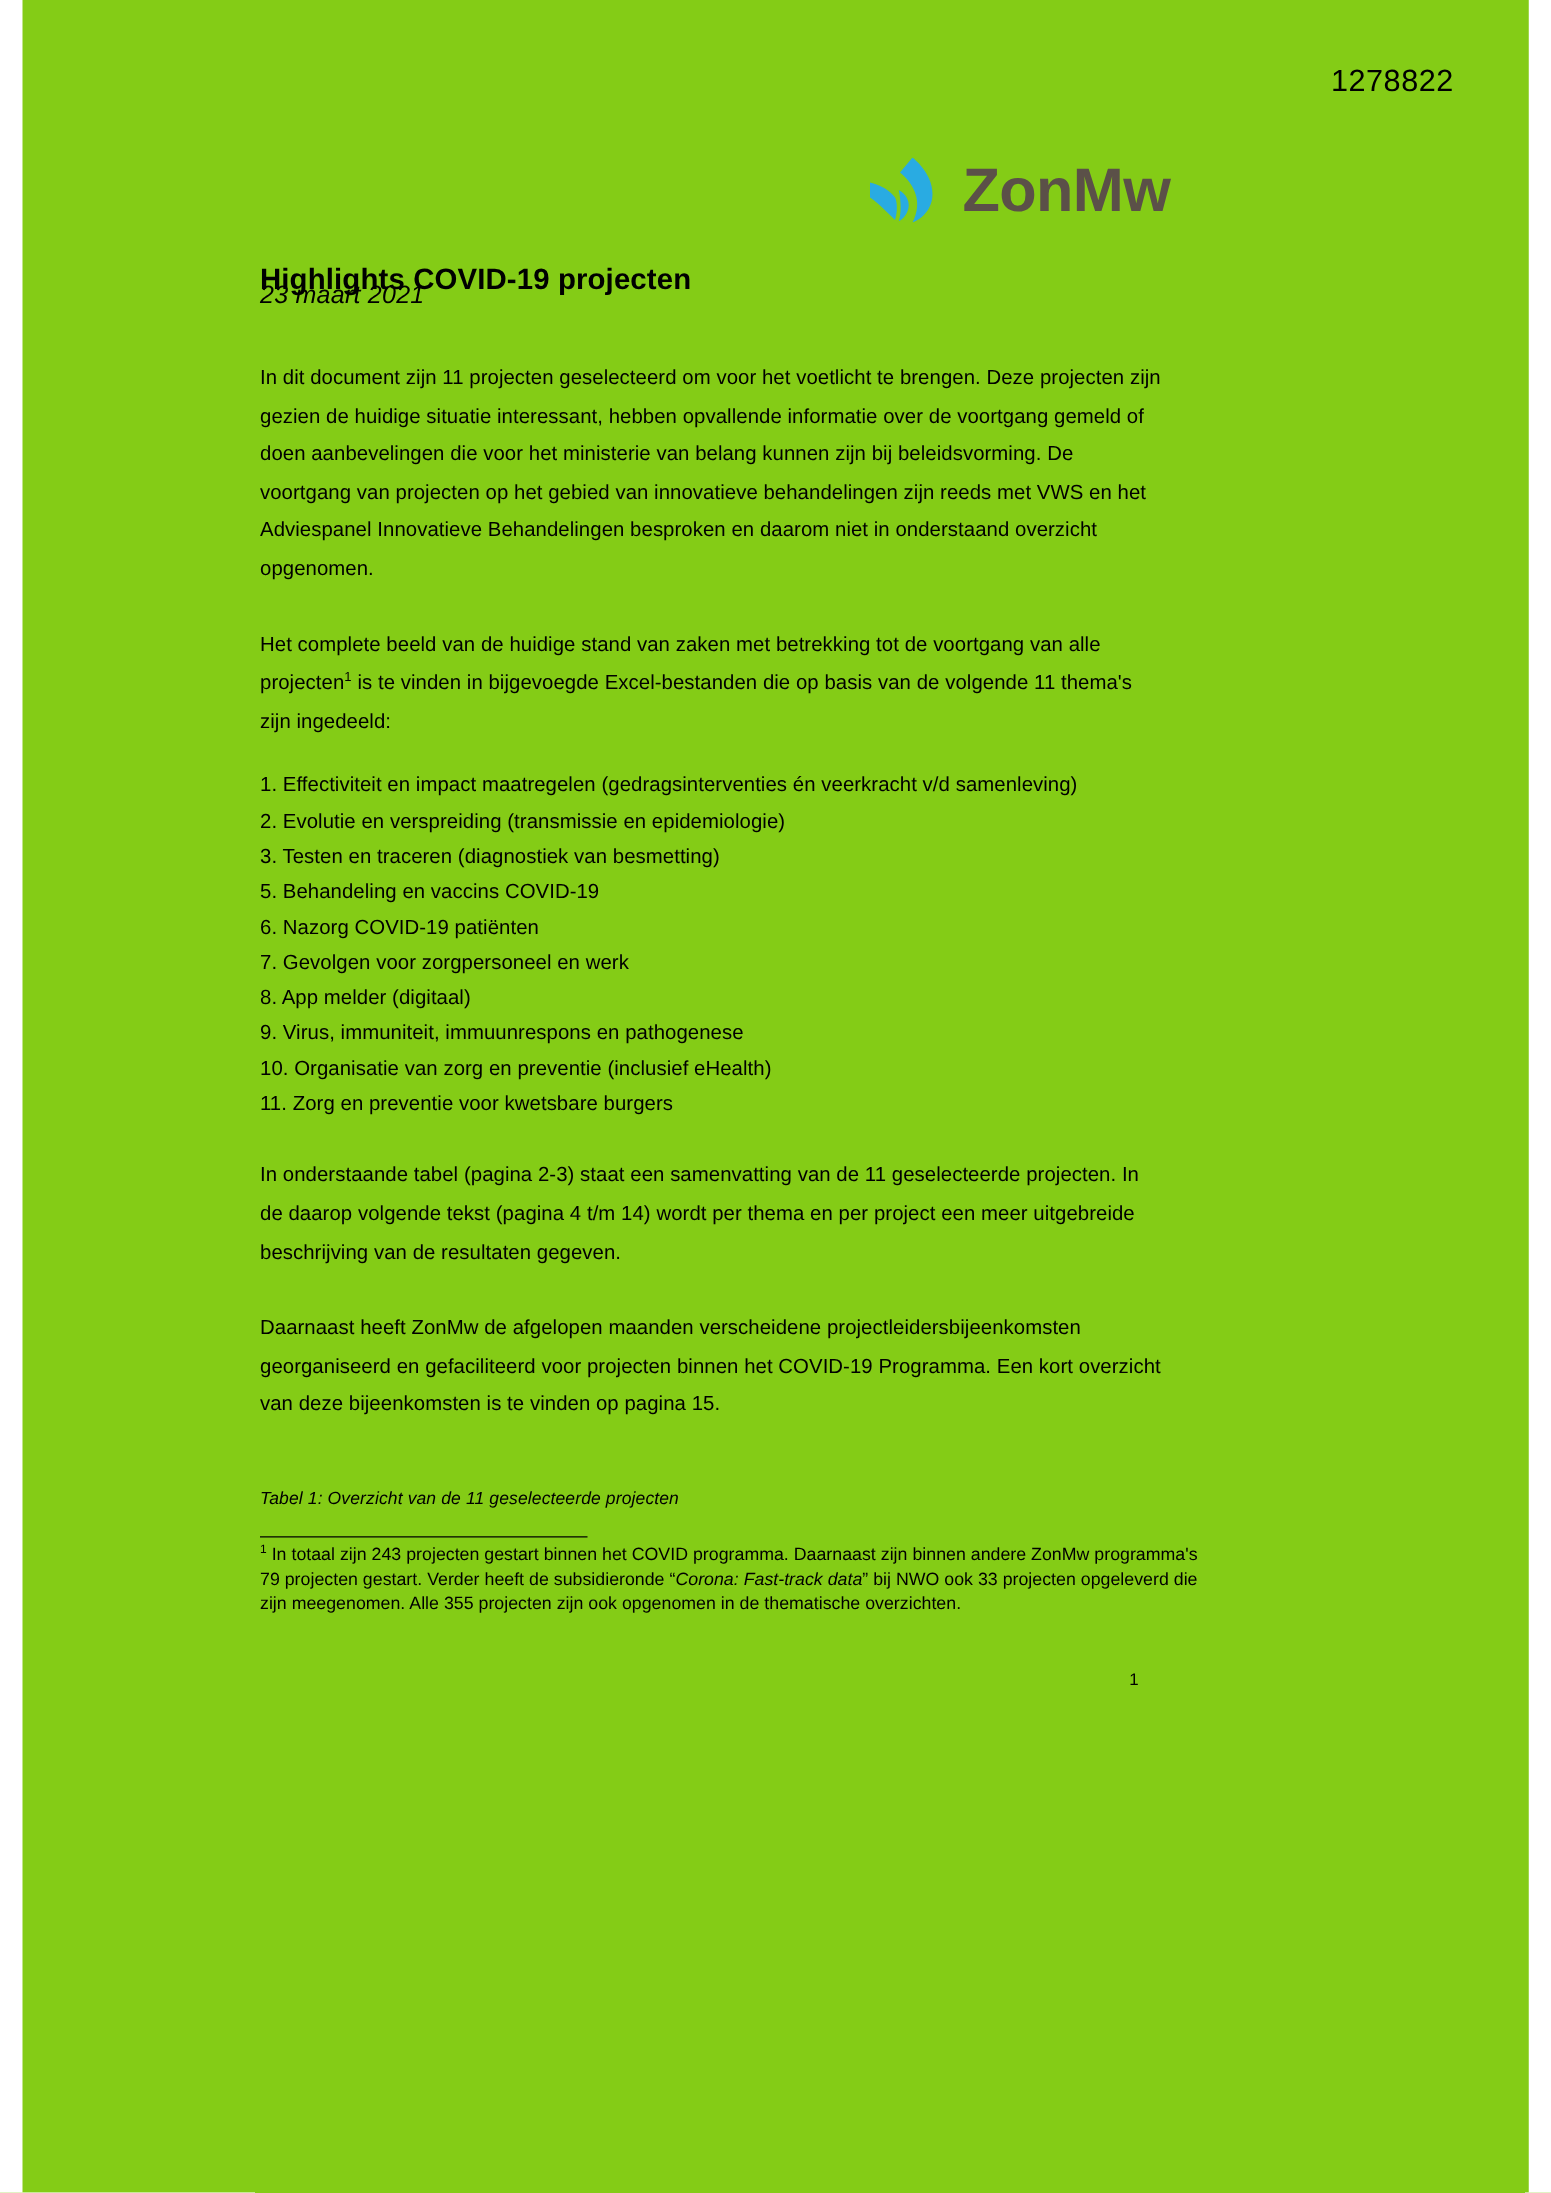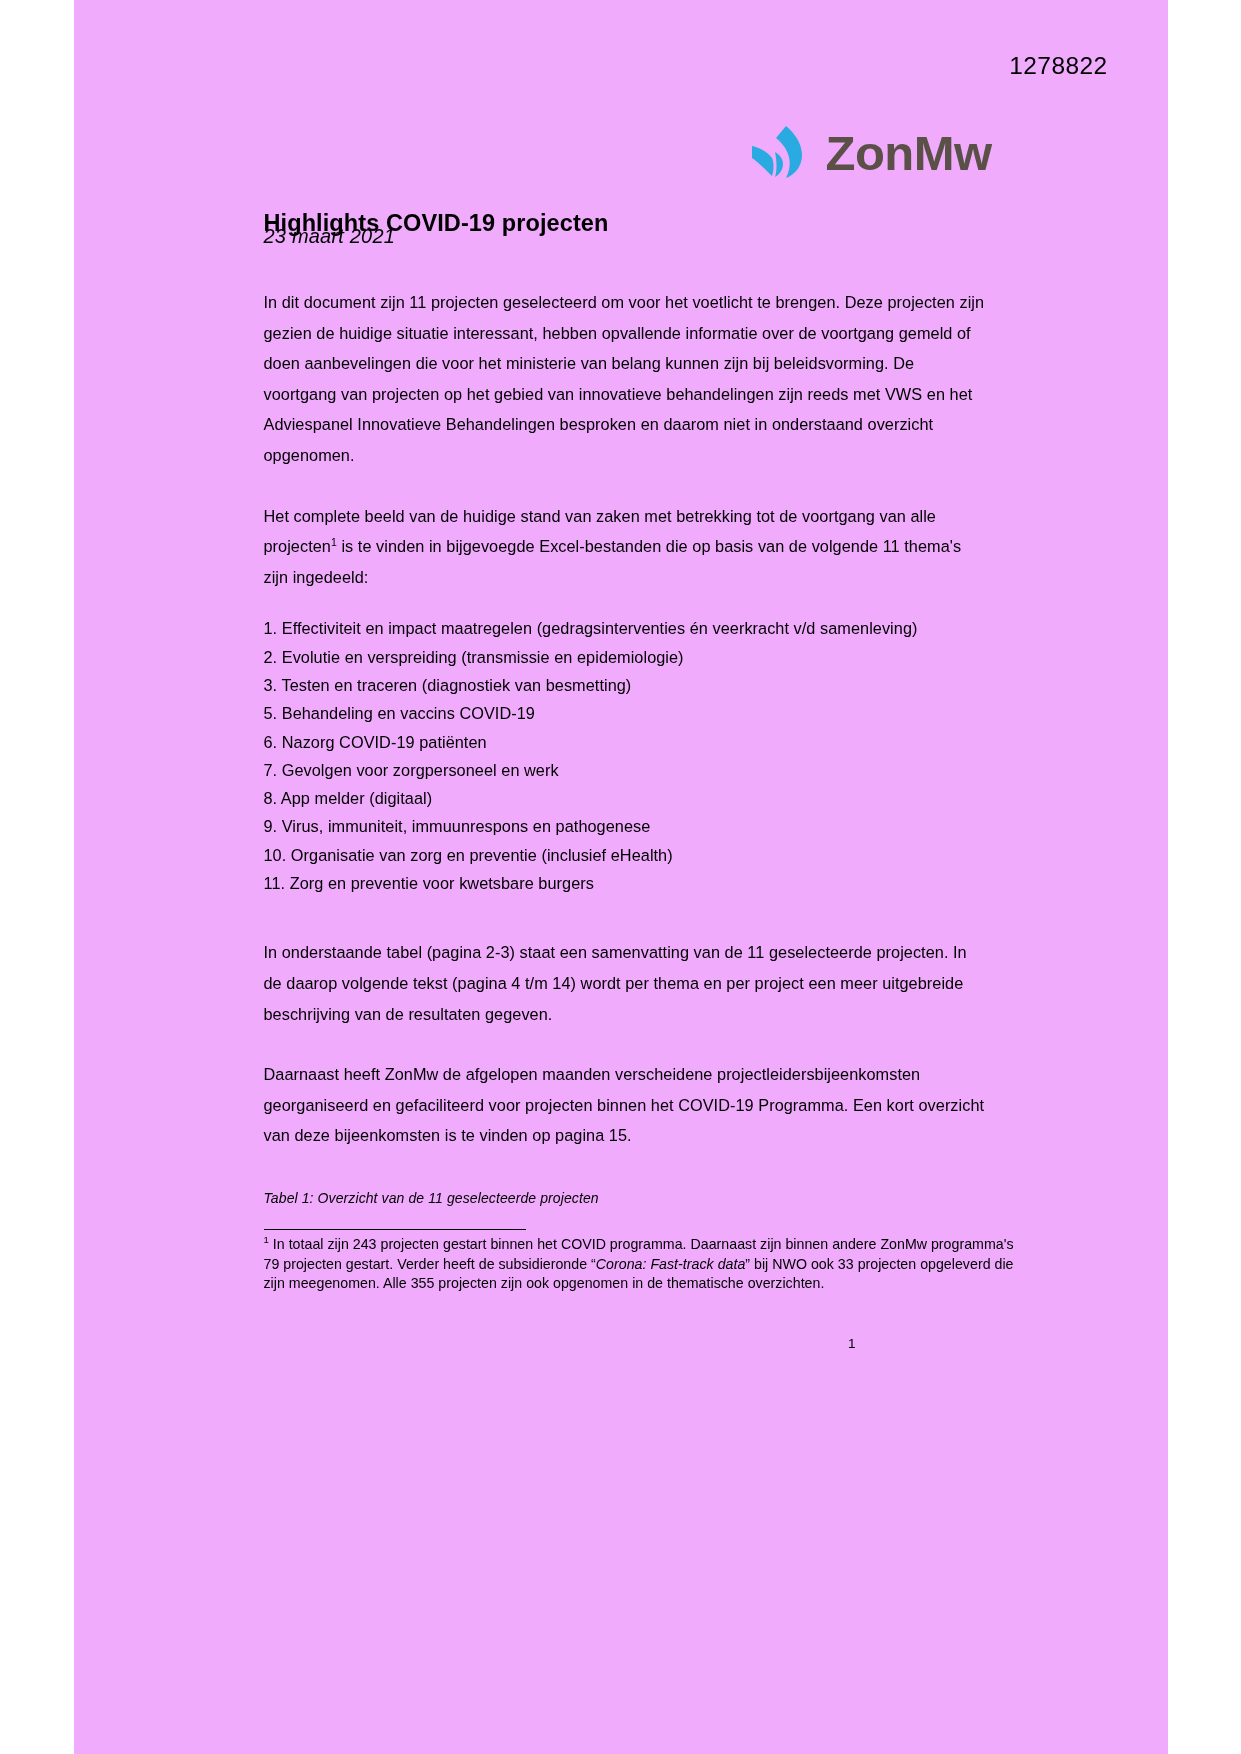--- a/index.html
+++ b/index.html
@@ -7,24 +7,24 @@
     margin: 0;
     padding: 0;
     background: #ffffff;
   }
   body {
     font-family: "Liberation Sans", sans-serif;
     color: #000000;
   }
   .page {
     position: relative;
-    width: 1094px;
+    width: 1205px;
     height: 1754px;
     margin: 0 auto;
-    background: #f0abfc;
+    background: #84cc16;
     box-sizing: border-box;
     overflow: hidden;
   }
 
   
   .doc-ref {
     position: absolute;
     top: 52px;
     right: 60px;
     font-size: 24.5px;
@@ -92,21 +92,21 @@
   }
   .para.tight { margin-bottom: 0; }
   sup.fn {
     font-size: 10.5px;
     vertical-align: super;
     line-height: 0;
   }
 
   .theme-list {
     list-style: none;
-    margin: 22px 0 40px 0;
+    margin: 22px 0 28px 0;
     padding: 0;
   }
   .theme-list li {
     font-size: 16.3px;
     line-height: 28.3px;
     letter-spacing: 0.05px;
     white-space: nowrap;
   }
 
   

